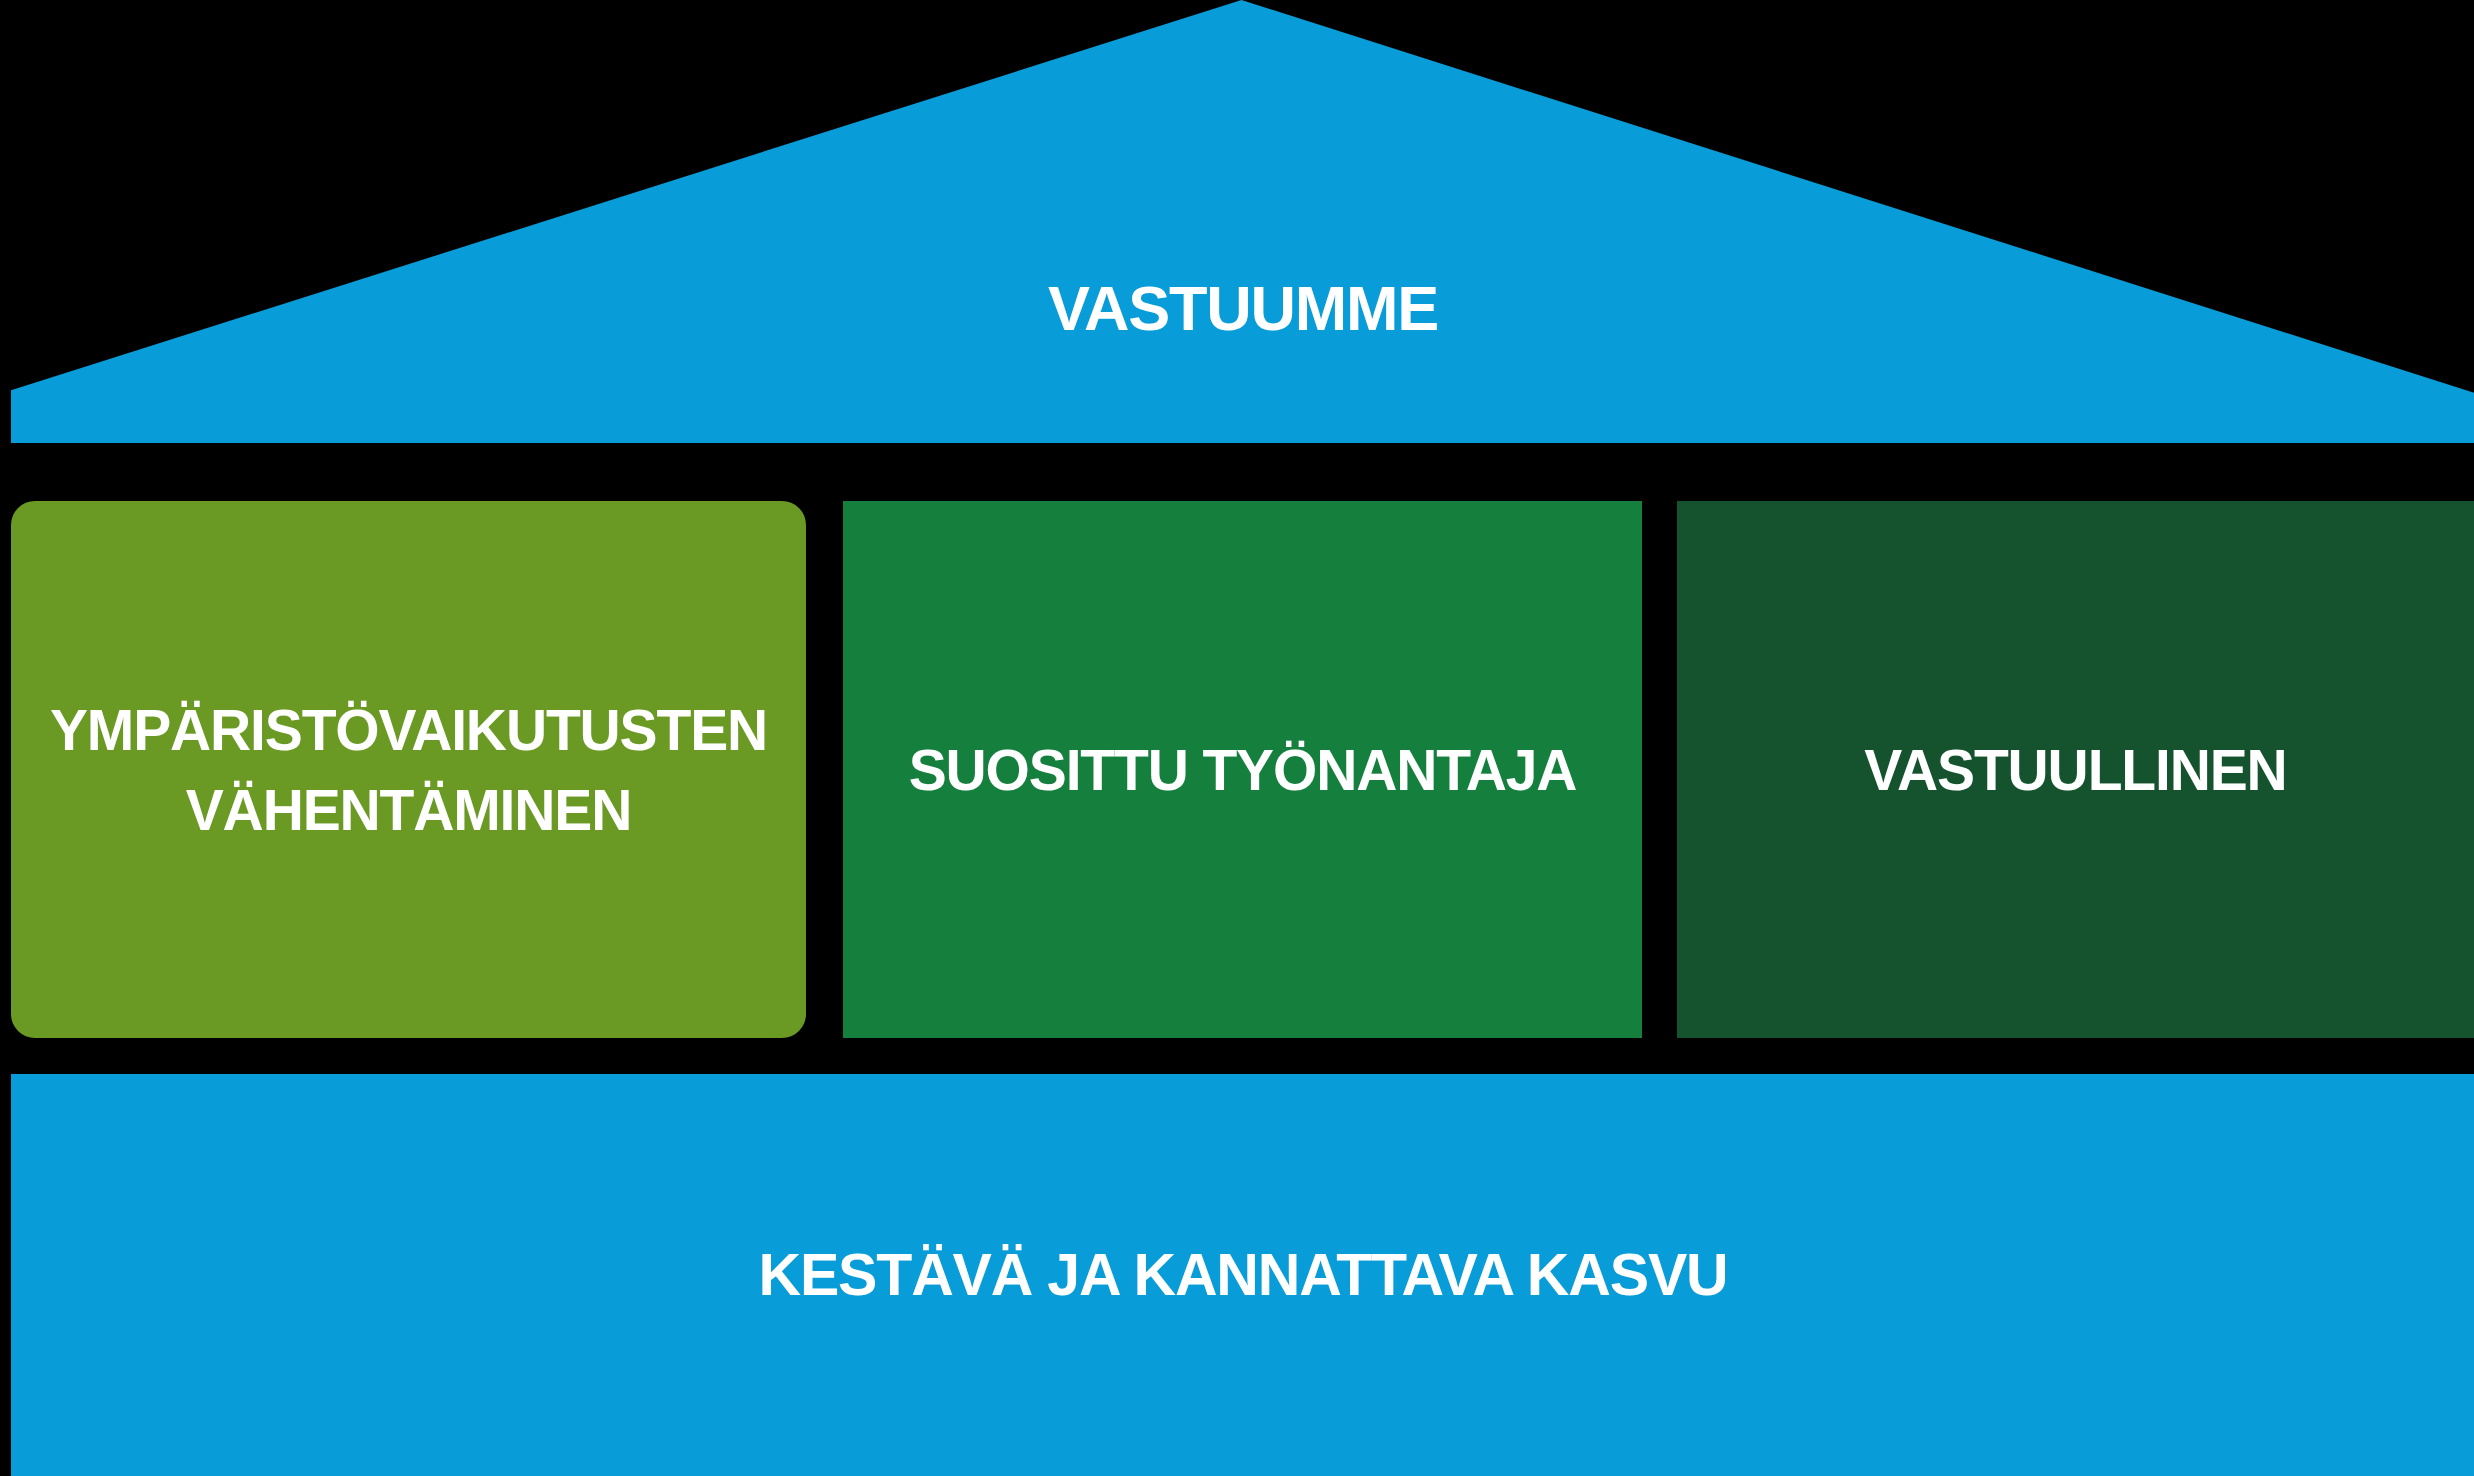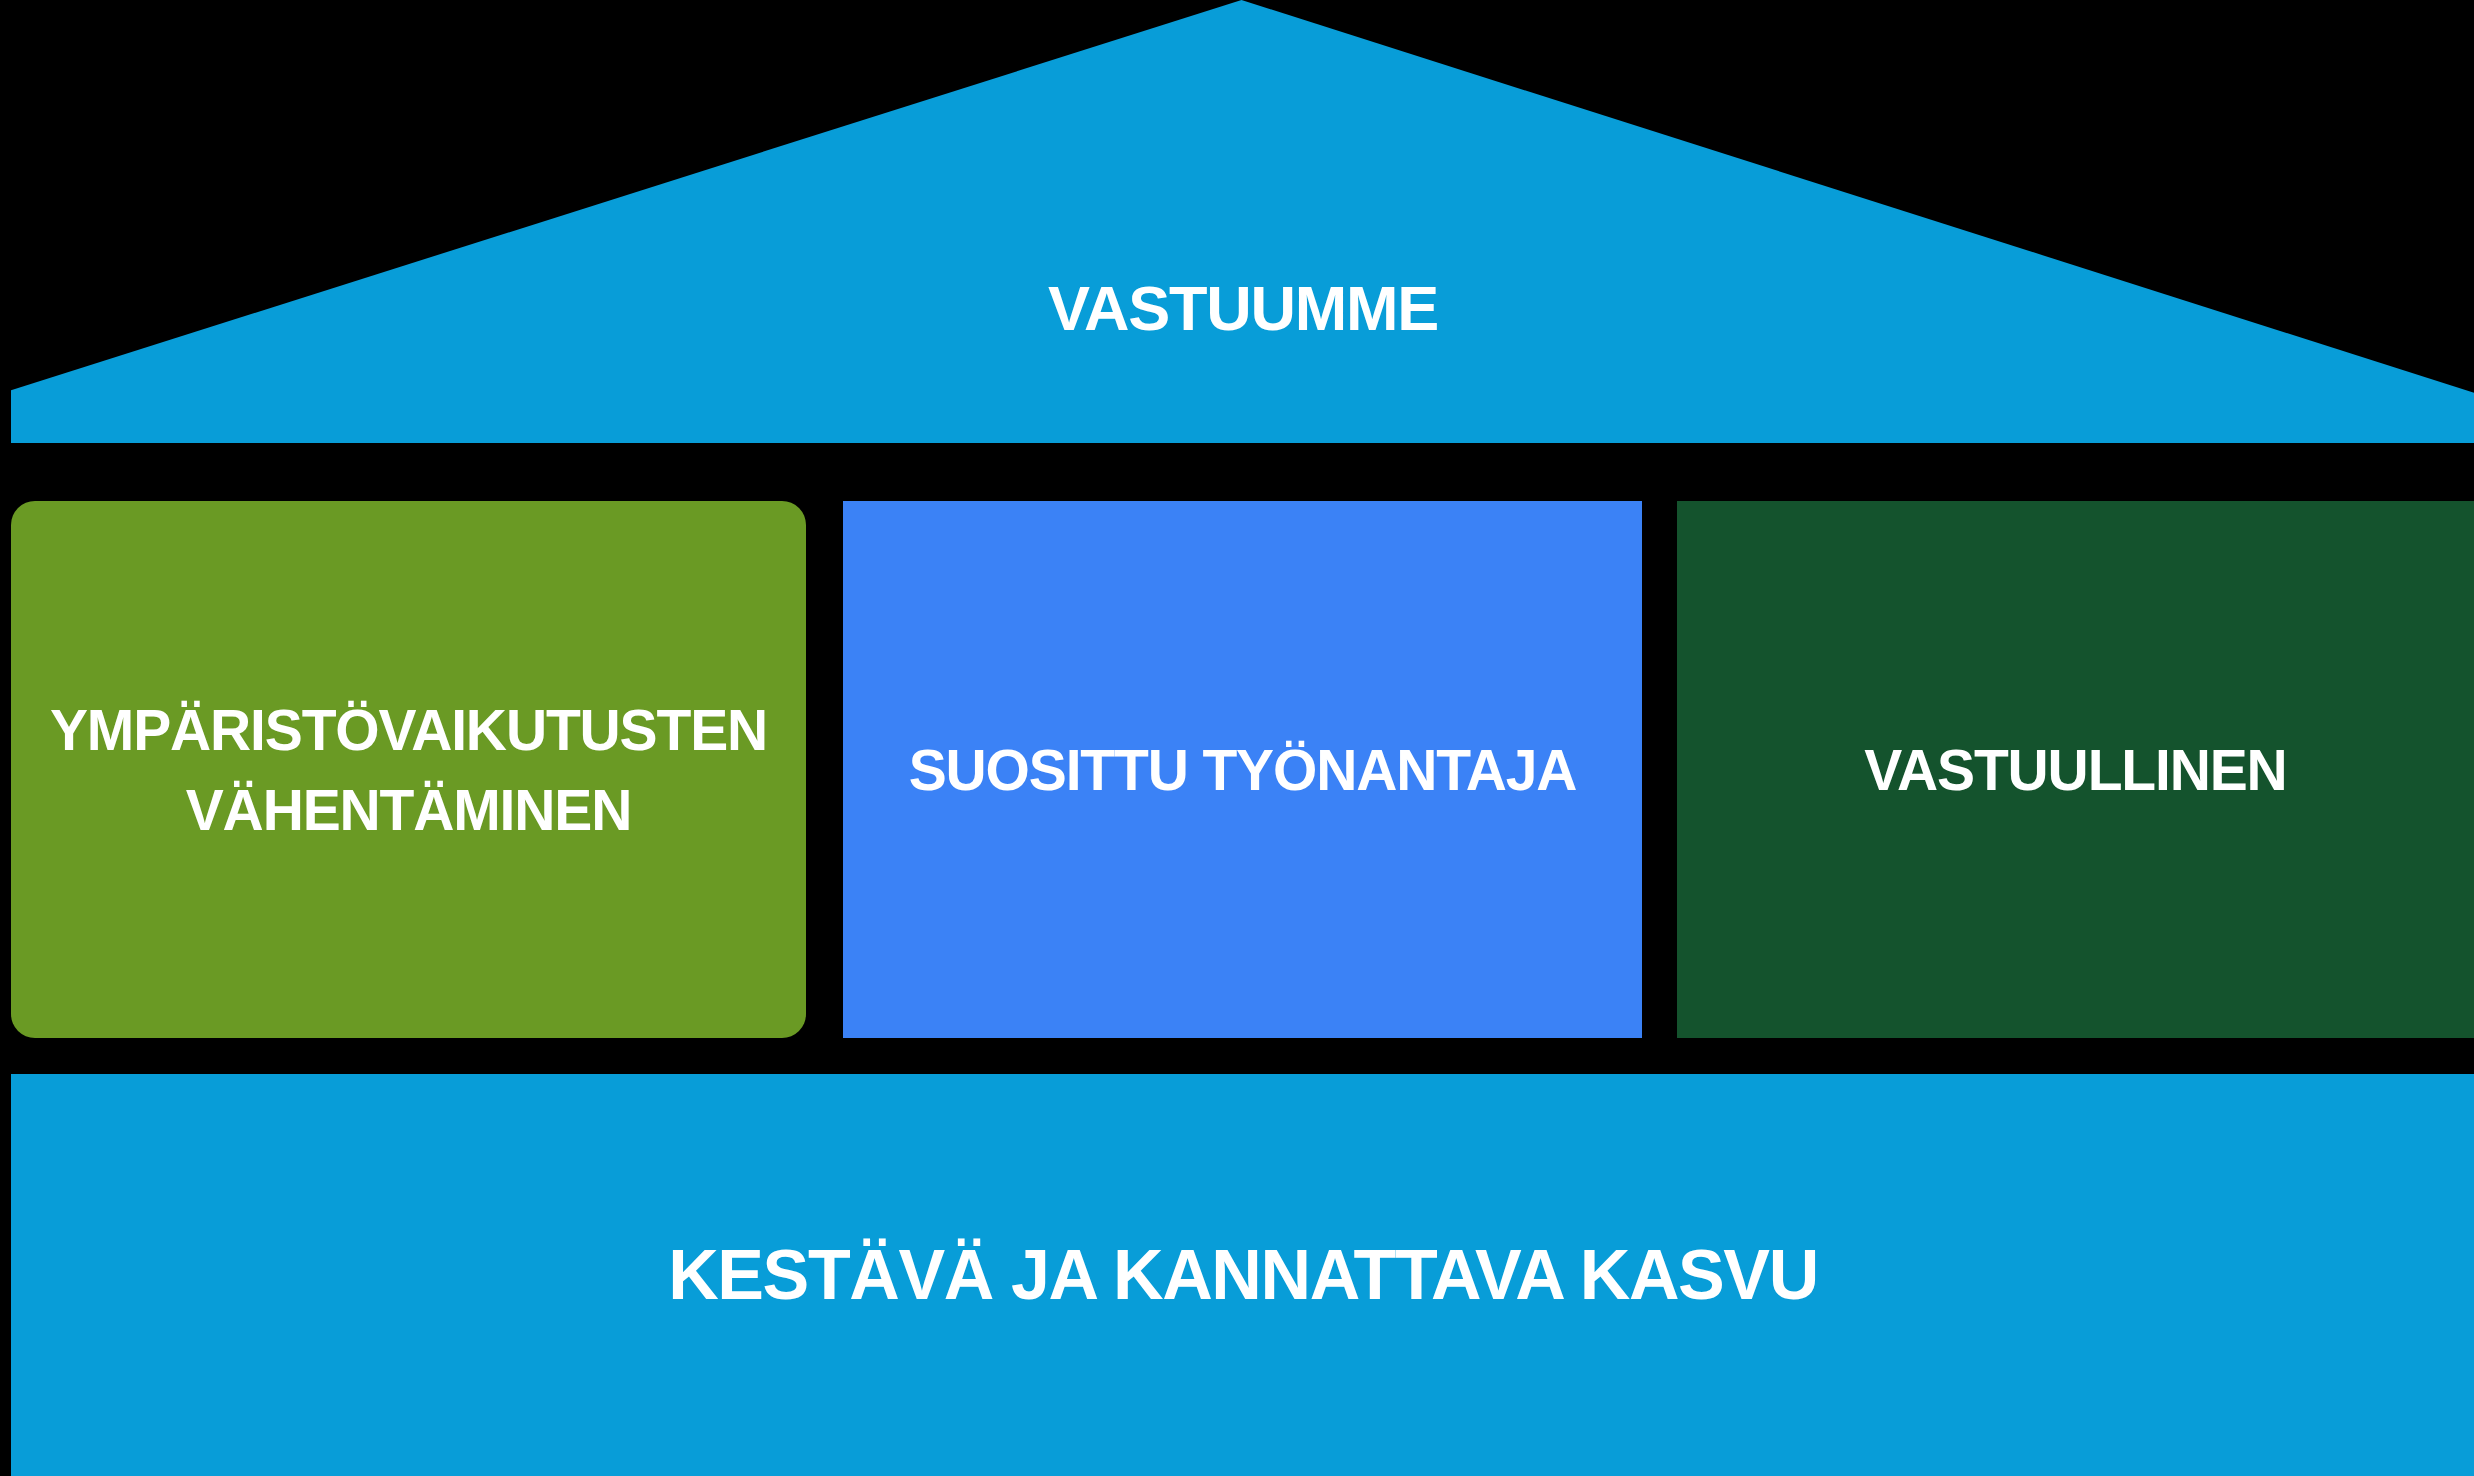--- a/index.html
+++ b/index.html
@@ -59,21 +59,21 @@
     position: absolute;
     left: 11px;
     top: 1074px;
     width: 2464px;
     height: 402px;
     display: flex;
     align-items: center;
     justify-content: center;
   }
   .base-label {
-    font-size: 70px;
+    font-size: 59px;
     letter-spacing: -0.02em;
     line-height: 1;
     text-align: left;
   }
 </style>
 </head>
 <body style="background: rgb(0, 0, 0);">
 
 <div class="stage">
 
@@ -81,21 +81,21 @@
     <div class="roof-label">VASTUUMME</div>
   </div>
 
   <div class="pillar pillar-left" style="background: rgb(106, 154, 36); border-radius: 24px;">
     <div class="pillar-text">
       <div>YMPÄRISTÖVAIKUTUSTEN</div>
       <div>VÄHENTÄMINEN</div>
     </div>
   </div>
 
-  <div class="pillar pillar-middle" style="background: #3b82f6;">
+  <div class="pillar pillar-middle" style="background: #15803d;">
     <div class="pillar-text">
       <div>SUOSITTU TYÖNANTAJA</div>
     </div>
   </div>
 
   <div class="pillar pillar-right" style="background: #14532d;">
     <div class="pillar-text">
       <div>VASTUULLINEN</div>
     </div>
   </div>

